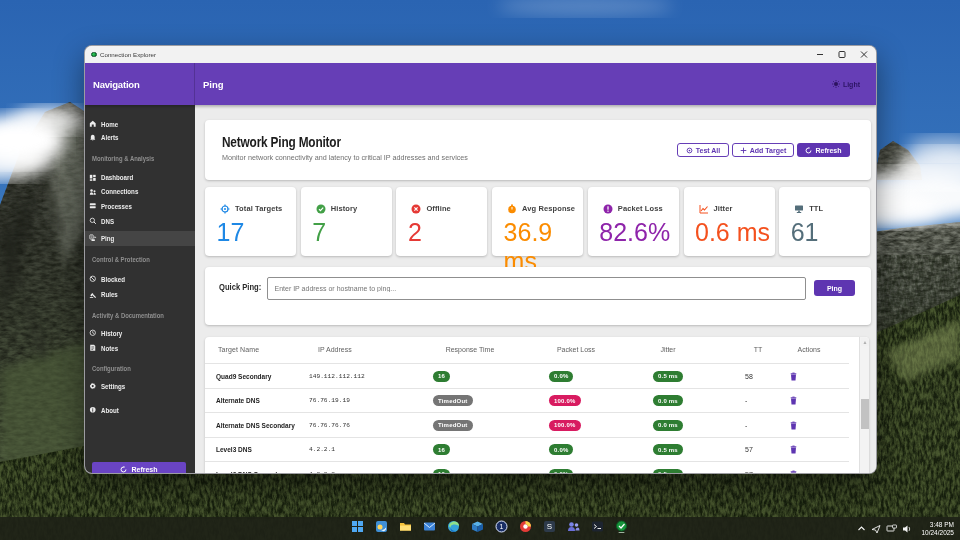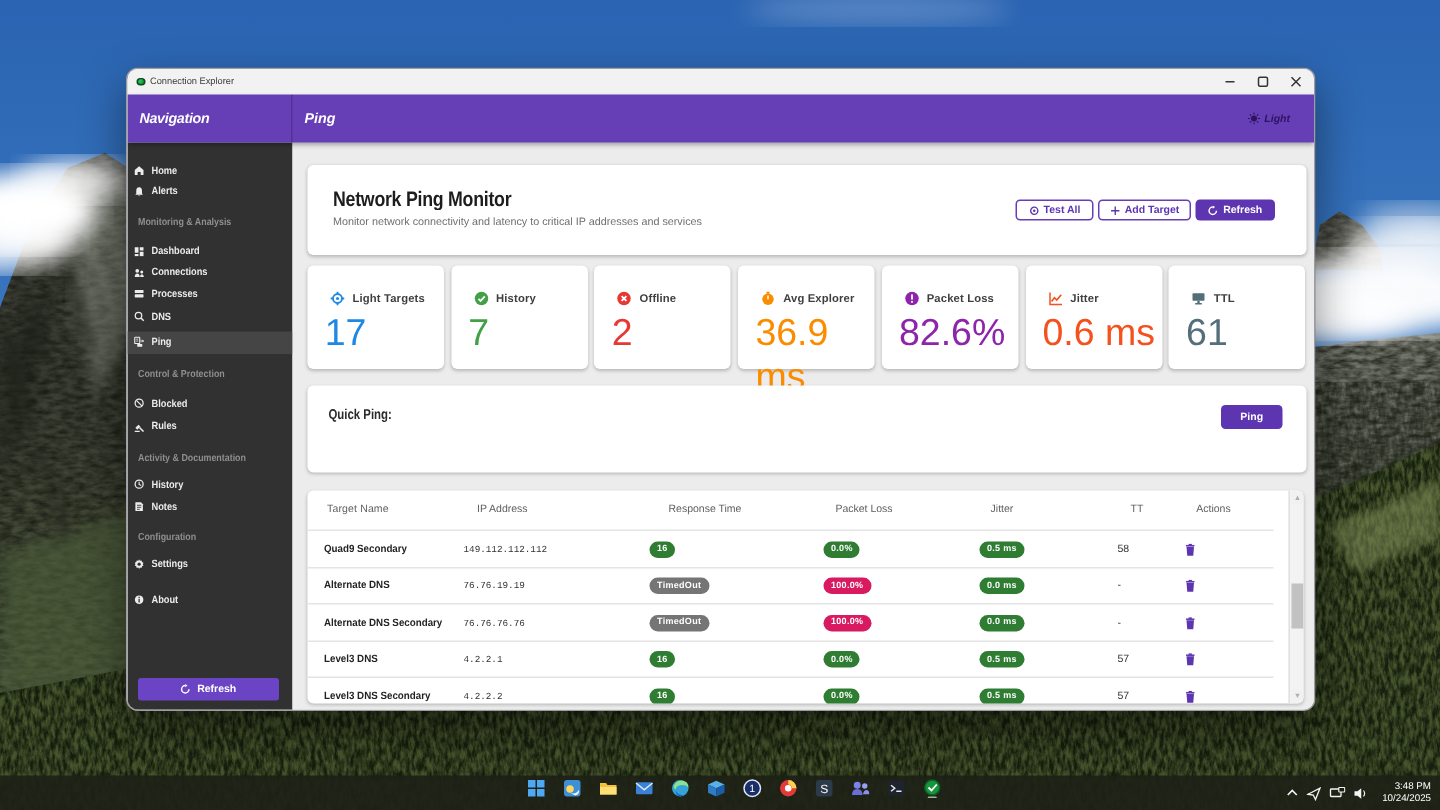--- a/index.html
+++ b/index.html
@@ -11,21 +11,21 @@
 #tray{position:absolute;right:6px;top:517px;height:23px;display:flex;align-items:center;color:#fff;}
 .trayico{margin-right:5px;opacity:.95}
 #clock{font-size:6.5px;color:#fff;text-align:right;line-height:8px;margin-left:4px;}
 
 #win{position:absolute;left:84px;top:45px;width:793px;height:429px;border-radius:8px;overflow:hidden;box-shadow:0 12px 30px rgba(0,0,0,.45);background:#fff;border:1px solid rgba(60,60,70,.5);}
 #titlebar{height:17px;background:#f2f2f2;display:flex;align-items:center;position:relative;}
 #titlebar .appico{width:5.5px;height:5.5px;border-radius:50%;background:radial-gradient(circle at 35% 35%,#2ecf5a,#0d7a2c);margin-left:6px;border:1px solid #054d20;}
 #titlebar .ttext{font-size:6.2px;color:#3a3a3a;margin-left:3.5px;}
 .wbtn{position:absolute;top:0;width:22px;height:17px;color:#444;text-align:center;line-height:17px;}
 
-#phead{height:32px;background:#663eb6;display:flex;position:relative;color:#fff;box-shadow:0 1.5px 3px rgba(0,0,0,.3);z-index:5;font-style:italic;}
+#phead{height:42px;background:#663eb6;display:flex;position:relative;color:#fff;box-shadow:0 1.5px 3px rgba(0,0,0,.3);z-index:5;}
 #phead .nav{width:110px;border-right:1px solid rgba(0,0,0,.18);display:flex;align-items:center;}
 #phead .nav span{font-size:9.5px;font-weight:bold;margin-left:8px;letter-spacing:-.2px;}
 #phead .pg{flex:1;display:flex;align-items:center;justify-content:space-between;}
 #phead .pg .t{font-size:9.5px;font-weight:bold;margin-left:8px;}
 #phead .light{font-size:7px;color:rgba(30,10,80,.8);margin-right:16px;display:flex;align-items:center;gap:3px;font-weight:bold;}
 #main{display:flex;height:383px;}
 #sidebar{width:110px;background:#313131;position:relative;flex:none;}
 .sitem{position:absolute;left:0;width:110px;height:15px;display:flex;align-items:center;color:#ececec;font-size:7px;font-weight:bold;}
 .sitem span{display:inline-block;transform:scaleX(.88);transform-origin:left;white-space:nowrap;}
 .sitem svg{margin-left:4px;margin-right:4px;flex:none;width:7.5px;height:7.5px;}
@@ -408,21 +408,21 @@
               <path d="M5 0 L7.2 1.5 L5 3 Z" fill="#fff"></path>
             </svg>Refresh</div>
       </div>
       <div class="card stat" style="left:10px;">
           <div class="lab">
             <svg width="10" height="10" viewBox="0 0 10 10">
               <circle cx="5" cy="5" r="3" stroke="#1e88e5" fill="none" stroke-width="1.2"></circle>
               <circle cx="5" cy="5" r="1" fill="#1e88e5"></circle>
               <path d="M5 0.5 V2.5 M5 7.5 V9.5 M0.5 5 H2.5 M7.5 5 H9.5" stroke="#1e88e5" stroke-width="1.2"></path>
             </svg>
-            <span>Light Targets</span>
+            <span>Total Targets</span>
           </div>
           <div class="num" style="color:#1e88e5;">17</div>
         </div>
         <div class="card stat" style="left:105.7px;">
           <div class="lab">
             <svg width="10" height="10" viewBox="0 0 10 10">
               <circle cx="5" cy="5" r="4.5" fill="#43a047"></circle>
               <path d="M3 5.2 L4.4 6.6 L7.2 3.6" stroke="#fff" stroke-width="1.2" fill="none"></path>
             </svg>
             <span>History</span>
@@ -439,21 +439,21 @@
           </div>
           <div class="num" style="color:#e53935;">2</div>
         </div>
         <div class="card stat" style="left:297.1px;">
           <div class="lab">
             <svg width="10" height="10" viewBox="0 0 10 10">
               <circle cx="5" cy="5.5" r="3.8" fill="#fb8c00"></circle>
               <rect x="4" y="0.5" width="2" height="1.4" fill="#fb8c00"></rect>
               <path d="M5 5.5 L5 3" stroke="#fff" stroke-width="1"></path>
             </svg>
-            <span>Avg Explorer</span>
+            <span>Avg Response</span>
           </div>
           <div class="num" style="color:#fb8c00;">36.9 ms</div>
         </div>
         <div class="card stat" style="left:392.8px;">
           <div class="lab">
             <svg width="10" height="10" viewBox="0 0 10 10">
               <circle cx="5" cy="5" r="4.5" fill="#8e24aa"></circle>
               <rect x="4.4" y="2.3" width="1.2" height="3.4" fill="#fff"></rect>
               <rect x="4.4" y="6.6" width="1.2" height="1.2" fill="#fff"></rect>
             </svg>
@@ -477,20 +477,21 @@
               <rect x="1" y="1.5" width="8" height="5" rx=".6" fill="#546e7a"></rect>
               <rect x="4.2" y="6.5" width="1.6" height="1.5" fill="#546e7a"></rect>
               <rect x="2.8" y="8" width="4.4" height="1" fill="#546e7a"></rect>
             </svg>
             <span>TTL</span>
           </div>
           <div class="num" style="color:#546e7a;">61</div>
         </div>
       <div class="card" id="qcard">
         <div class="ql">Quick Ping:</div>
+        <input placeholder="Enter IP address or hostname to ping..." style="">
         <div id="qping">Ping</div>
       </div>
       <div class="card" id="tcard">
         <div id="trows">
             <div class="trow" style="top:0;height:26px;border-top:none;">
               <div class="cell th" style="left:13px;letter-spacing:.1px;">Target Name</div>
               <div class="cell th" style="left:113px;">IP Address</div>
               <div class="cell th" style="left:220px;width:90px;justify-content:center;">Response Time</div>
               <div class="cell th" style="left:326px;width:90px;justify-content:center;">Packet Loss</div>
               <div class="cell th" style="left:423px;width:80px;justify-content:center;">Jitter</div>

